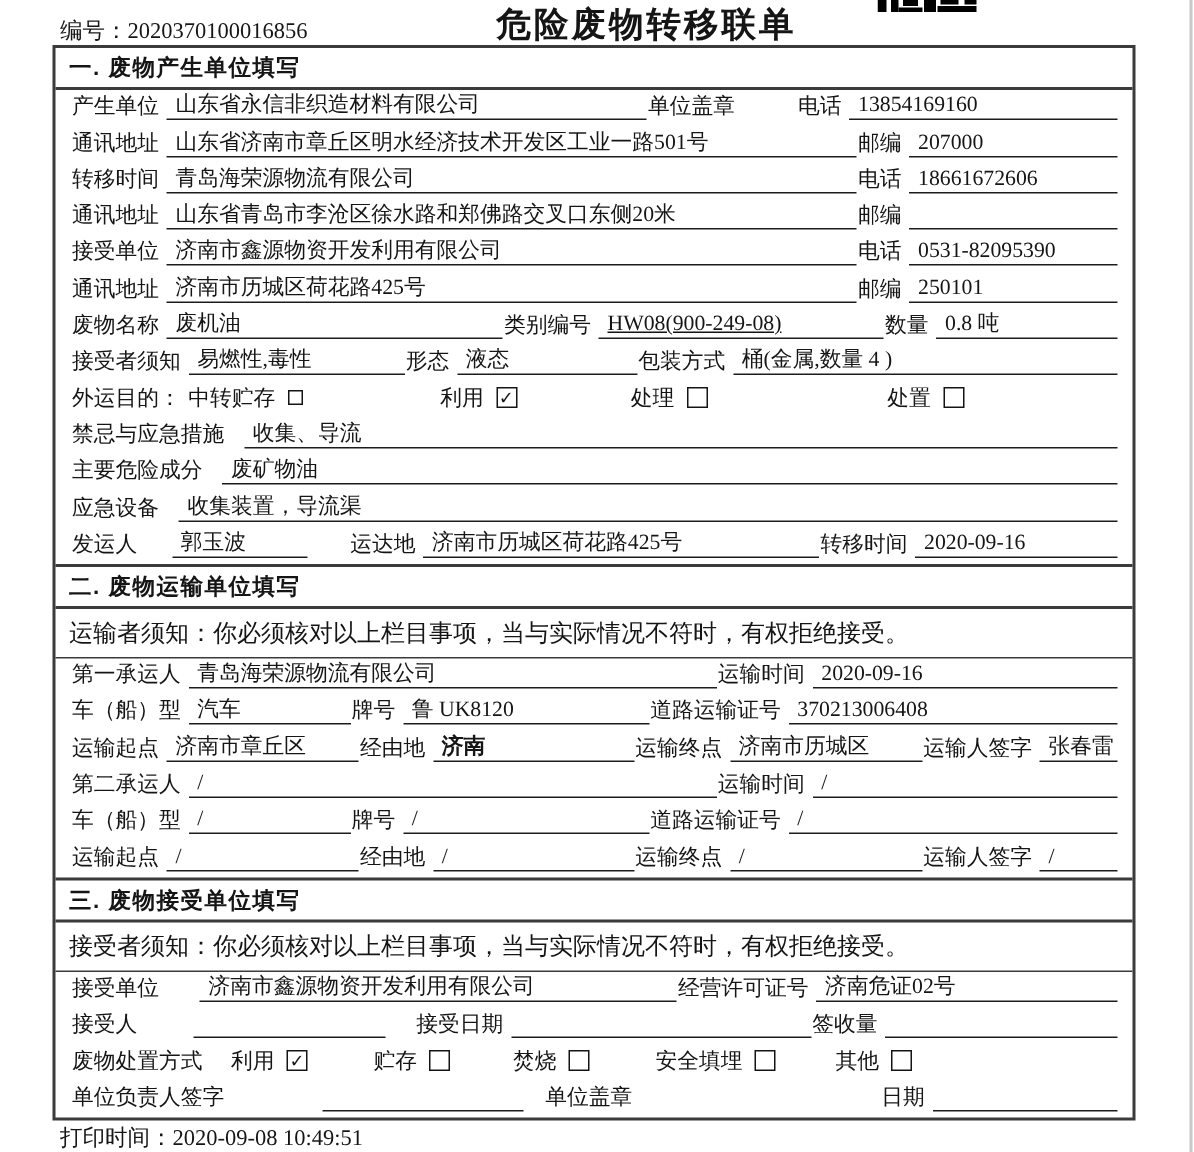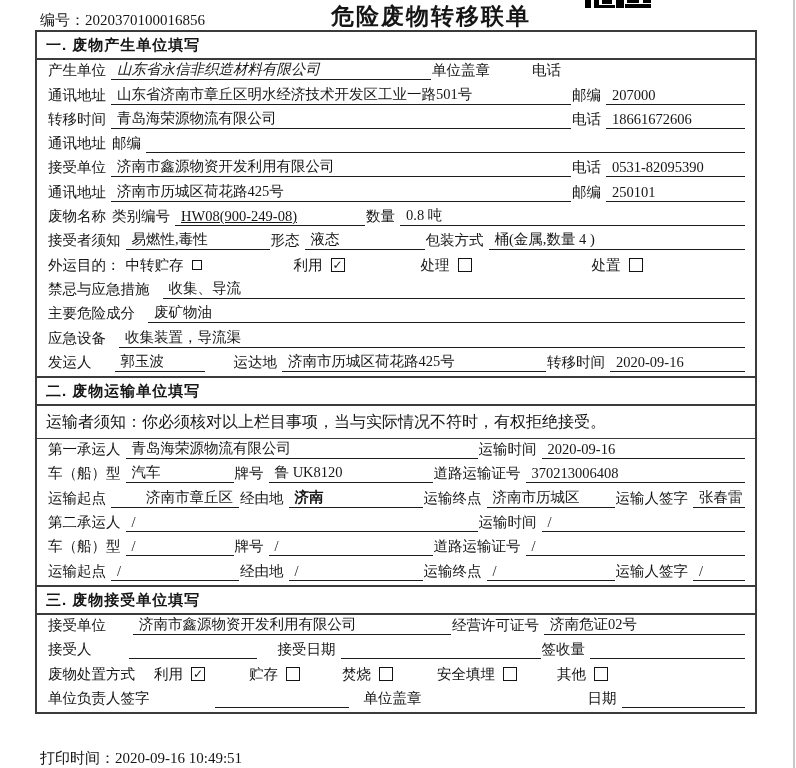--- a/index.html
+++ b/index.html
@@ -69,56 +69,59 @@
   <rect x="42" y="0" width="12" height="3" fill="#000"></rect>
   <rect x="40" y="4" width="26" height="4" fill="#000"></rect>
   <rect x="58" y="0" width="8" height="3" fill="#000"></rect>
 </svg>
 
 <div class="form" id="form-root">
     <div class="sec">
       <div class="sec-header">一. 废物产生单位填写</div>
       <div class="row">
         <span class="lab">产生单位</span>
-        <span class="val" style="width: 308px; font-style: italic;">山东省永信非织造材料有限公司</span>
+        <span class="val" style="width: 308px;">山东省永信非织造材料有限公司</span>
         <span class="lab">单位盖章</span>
         <span class="gap" style="width: 36px;"></span>
         <span class="lab">电话</span>
+        <span class="val flex">13854169160</span>
       </div>
       <div class="row">
         <span class="lab">通讯地址</span>
         <span class="val" style="width: 448px;">山东省济南市章丘区明水经济技术开发区工业一路501号</span>
         <span class="lab">邮编</span>
         <span class="val flex">207000</span>
       </div>
       <div class="row">
         <span class="lab">转移时间</span>
         <span class="val" style="width: 448px;">青岛海荣源物流有限公司</span>
         <span class="lab">电话</span>
         <span class="val flex">18661672606</span>
       </div>
       <div class="row">
         <span class="lab">通讯地址</span>
+        <span class="val" style="width: 448px;">山东省青岛市李沧区徐水路和郑佛路交叉口东侧20米</span>
         <span class="lab">邮编</span>
         <span class="val flex"></span>
       </div>
       <div class="row">
         <span class="lab">接受单位</span>
         <span class="val" style="width: 448px;">济南市鑫源物资开发利用有限公司</span>
         <span class="lab">电话</span>
         <span class="val flex">0531-82095390</span>
       </div>
       <div class="row">
         <span class="lab">通讯地址</span>
         <span class="val" style="width: 448px;">济南市历城区荷花路425号</span>
         <span class="lab">邮编</span>
         <span class="val flex">250101</span>
       </div>
       <div class="row">
         <span class="lab">废物名称</span>
+        <span class="val" style="width: 212px;">废机油</span>
         <span class="lab">类别编号</span>
         <span class="val" style="width: 178px; text-decoration: underline;">HW08(900-249-08)</span>
         <span class="lab">数量</span>
         <span class="val flex">0.8 吨</span>
       </div>
       <div class="row">
         <span class="lab">接受者须知</span>
         <span class="val" style="width: 132px;">易燃性,毒性</span>
         <span class="lab">形态</span>
         <span class="val" style="width: 108px;">液态</span>
@@ -185,21 +188,21 @@
       <div class="row">
         <span class="lab">车（船）型</span>
         <span class="val" style="width: 96px;">汽车</span>
         <span class="lab">牌号</span>
         <span class="val" style="width: 152px;">鲁 UK8120</span>
         <span class="lab">道路运输证号</span>
         <span class="val flex">370213006408</span>
       </div>
       <div class="row">
         <span class="lab">运输起点</span>
-        <span class="val" style="width: 116px; text-align: right;">济南市章丘区</span>
+        <span class="val" style="width: 116px;">济南市章丘区</span>
         <span class="lab">经由地</span>
         <span class="val" style="width: 122px; font-weight: bold;">济南</span>
         <span class="lab">运输终点</span>
         <span class="val" style="width: 116px;">济南市历城区</span>
         <span class="lab">运输人签字</span>
         <span class="val flex">张春雷</span>
       </div>
       <div class="row">
         <span class="lab">第二承运人</span>
         <span class="val" style="width: 340px;">/</span>
@@ -220,20 +223,21 @@
         <span class="lab">经由地</span>
         <span class="val" style="width: 122px;">/</span>
         <span class="lab">运输终点</span>
         <span class="val" style="width: 116px;">/</span>
         <span class="lab">运输人签字</span>
         <span class="val flex">/</span>
       </div>
     </div>
     <div class="sec">
       <div class="sec-header">三. 废物接受单位填写</div>
+      <div class="note">接受者须知：你必须核对以上栏目事项，当与实际情况不符时，有权拒绝接受。</div>
       <div class="row">
         <span class="lab">接受单位</span>
         <span class="gap" style="width: 22px;"></span>
         <span class="val" style="width: 306px;">济南市鑫源物资开发利用有限公司</span>
         <span class="lab">经营许可证号</span>
         <span class="val flex">济南危证02号</span>
       </div>
       <div class="row">
         <span class="lab">接受人</span>
         <span class="gap" style="width: 32px;"></span>
@@ -278,15 +282,15 @@
         <span class="val" style="width: 122px;"></span>
         <span class="gap" style="width: 14px;"></span>
         <span class="lab">单位盖章</span>
         <span class="gap" style="width: 160px;"></span>
         <span class="lab">日期</span>
         <span class="val flex"></span>
       </div>
     </div>
   </div>
 
-<div class="print-time"><span>打印时间：</span><span>2020-09-16 10:49:51</span></div>
+<div class="print-time"><span>打印时间：</span><span>2020-09-08 10:49:51</span></div>
 
 <div class="page-edge"></div>
 
 </body></html>

